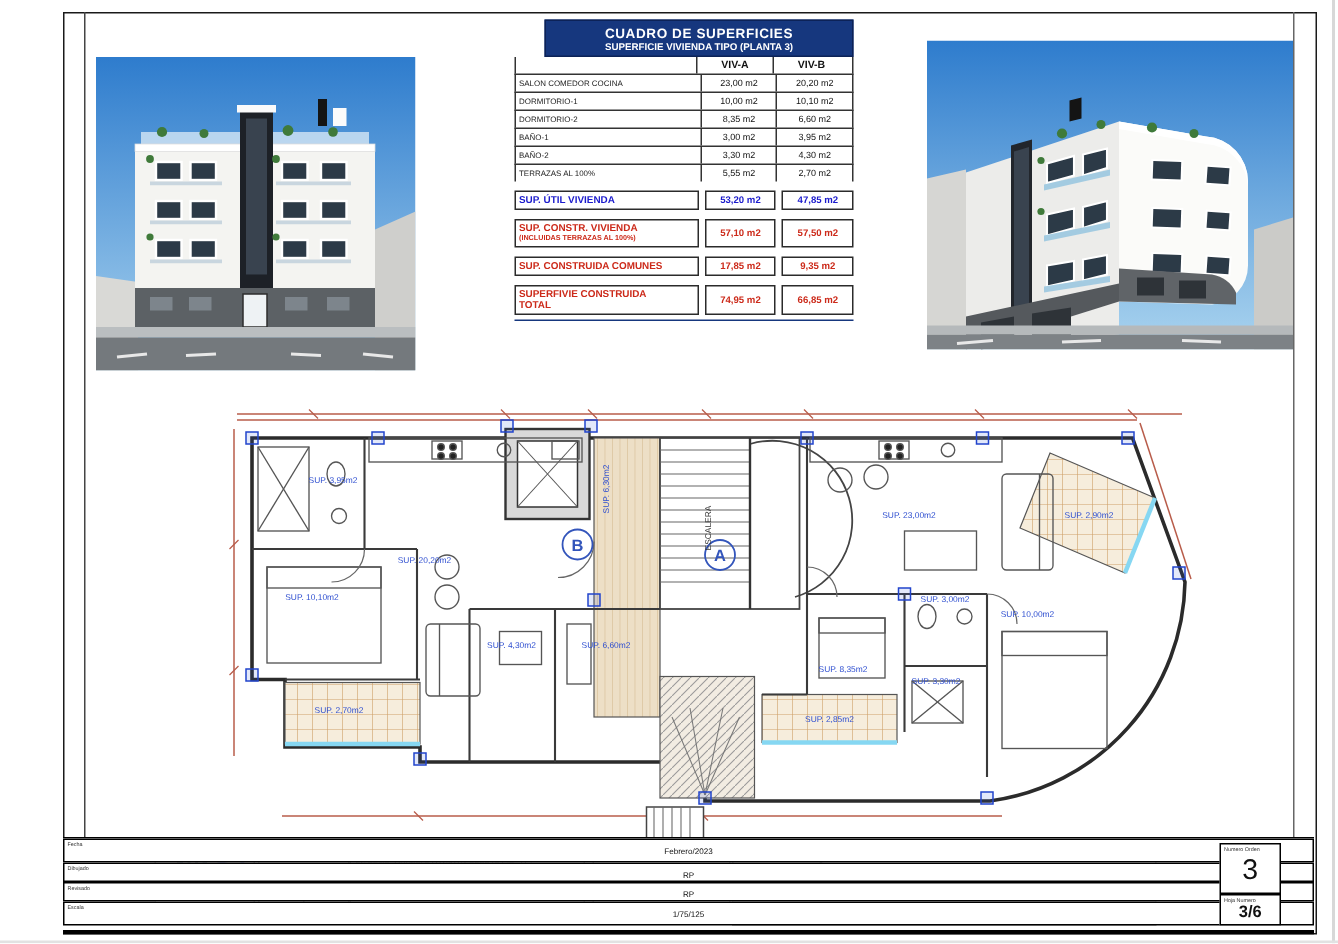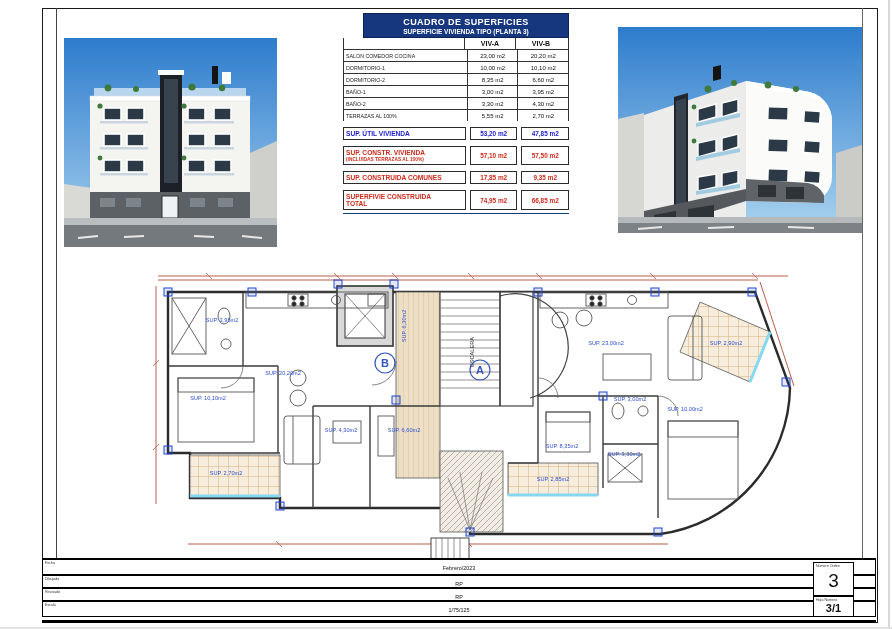--- a/index.html
+++ b/index.html
@@ -587,16 +587,16 @@
         <span class="v">1/75/125</span>
       </div>
     </div>
 
     <div class="cell ordencol-top">
       <span class="microlbl">Numero Orden</span>
       <div class="ordenval">3</div>
     </div>
     <div class="cell ordencol-bot">
       <span class="microlbl">Hoja Numero</span>
-      <div class="hojaval">3/1</div>
+      <div class="hojaval">3/6</div>
     </div>
   </div>
 </div>
 
 </body></html>

